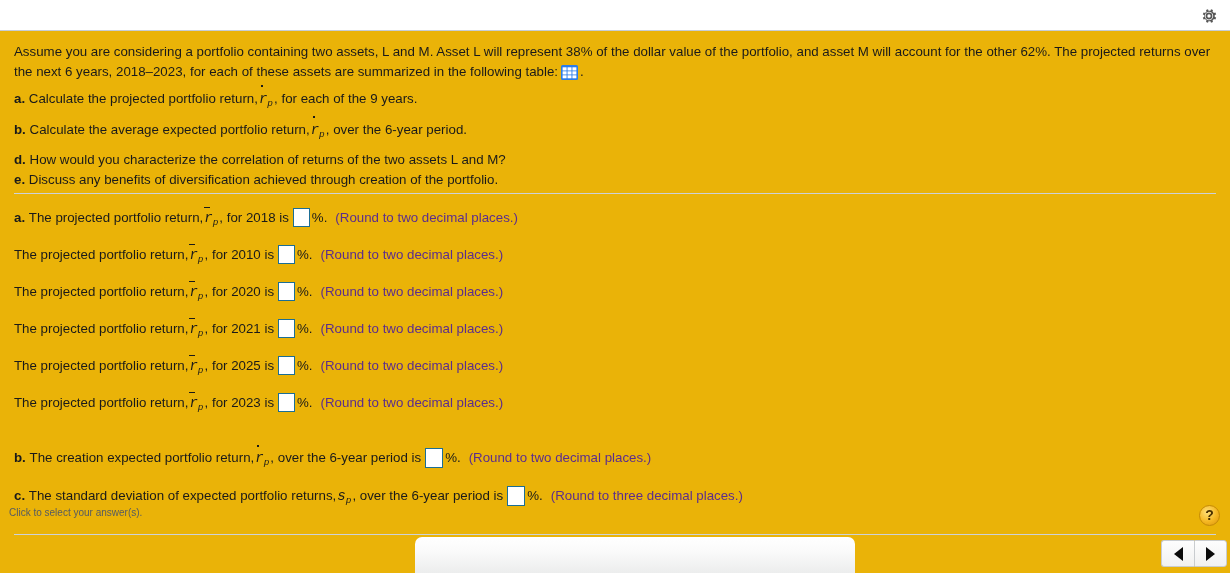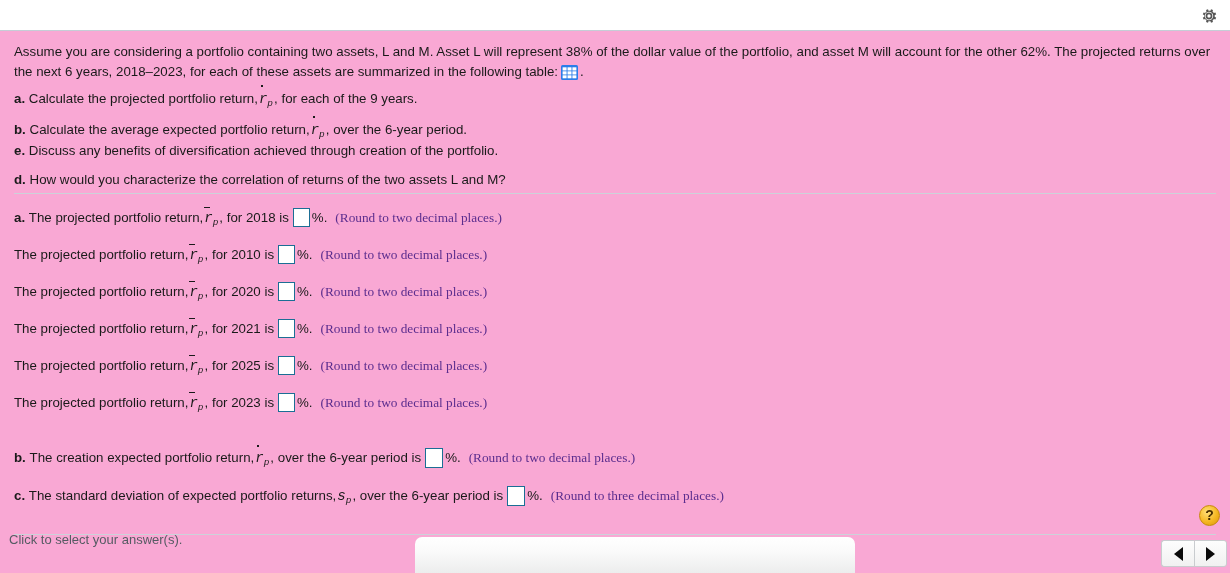--- a/index.html
+++ b/index.html
@@ -7,21 +7,21 @@
     margin: 0; padding: 0;
     width: 1230px; height: 573px;
     background: #ffffff;
     font-family: "Liberation Sans", sans-serif;
     overflow: hidden;
   }
   .app {
     position: relative;
     width: 1230px;
     height: 573px;
-    background: #f9a8d4;
+    background: #eab308;
   }
 
   
   .header {
     position: absolute;
     top: 0; left: 0;
     width: 1230px;
     height: 31px;
     background: #ffffff;
     border-bottom: 1px solid #c6cdd6;
@@ -110,21 +110,20 @@
     background: #ffffff;
     vertical-align: middle;
     margin: 0 1px 0 4px;
     cursor: text;
   }
   .blank.wide { width: 18px; height: 20px; }
   .pct { margin-left: 1px; }
   .round {
     color: #5b2d8e;
     margin-left: 8px;
-    font-family: Liberation Serif, serif;
   }
 
   
   .mvar {
     display: inline-block;
     position: relative;
     font-style: italic;
     font-family: Liberation Mono, monospace;
     font-size: 14px;
     margin: 0 1px;
@@ -152,23 +151,22 @@
     position: relative;
     top: 3px;
     left: 0px;
   }
 
   
   .footer-hint {
     position: absolute;
     top: 507px;
     left: 9px;
-    font-size: 13px;
+    font-size: 10px;
     color: #555b63;
-    margin-top: 25px;
   }
   .help-btn {
     position: absolute;
     top: 505px;
     left: 1199px;
     width: 21px;
     height: 21px;
     border-radius: 50%;
     background: radial-gradient(circle at 38% 32%, #ffe07a 0%, #f5b722 55%, #d9930a 100%);
     border: 1px solid #c58a07;
@@ -249,30 +247,30 @@
         <span class="part-lbl">a.</span>
         <span>Calculate the projected portfolio return,</span><span class="mvar"><span class="dotbar"></span>r<sub>p</sub></span><span>, for each of the 9 years.</span>
       </div>
 
       <div class="part-line sp">
         <span class="part-lbl">b.</span>
         <span>Calculate the average expected portfolio return,</span><span class="mvar"><span class="dotbar"></span>r<sub>p</sub></span><span>, over the 6-year period.</span>
       </div>
 
 
+      <div class="part-line sp">
+        <span class="part-lbl">d.</span>
+        <span>How would you characterize the correlation of returns of the two assets L and M?</span>
+      </div>
+
       <div class="part-line">
         <span class="part-lbl">e.</span>
         <span>Discuss any benefits of diversification achieved through creation of the portfolio.</span>
       </div>
 
-      <div class="part-line sp">
-        <span class="part-lbl">d.</span>
-        <span>How would you characterize the correlation of returns of the two assets L and M?</span>
-      </div>
-
     </div>
   </div>
 
   <div class="divider" id="div-mid"></div>
 
   <div class="answers">
 
     <div class="ans-row">
       <span class="bold">a.</span>&nbsp;<span>The projected portfolio return,</span><span class="mvar"><span class="bar"></span>r<sub>p</sub></span><span>, for 2018 is</span><span class="blank"></span><span class="pct">%.</span><span class="round">(Round to two decimal places.)</span>
     </div>

